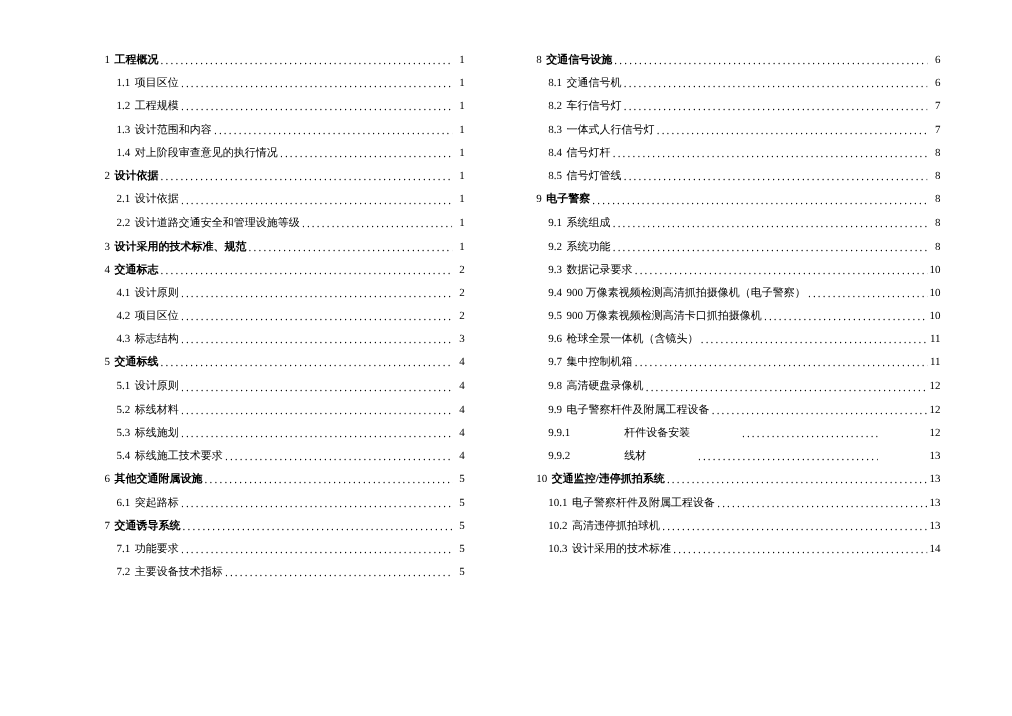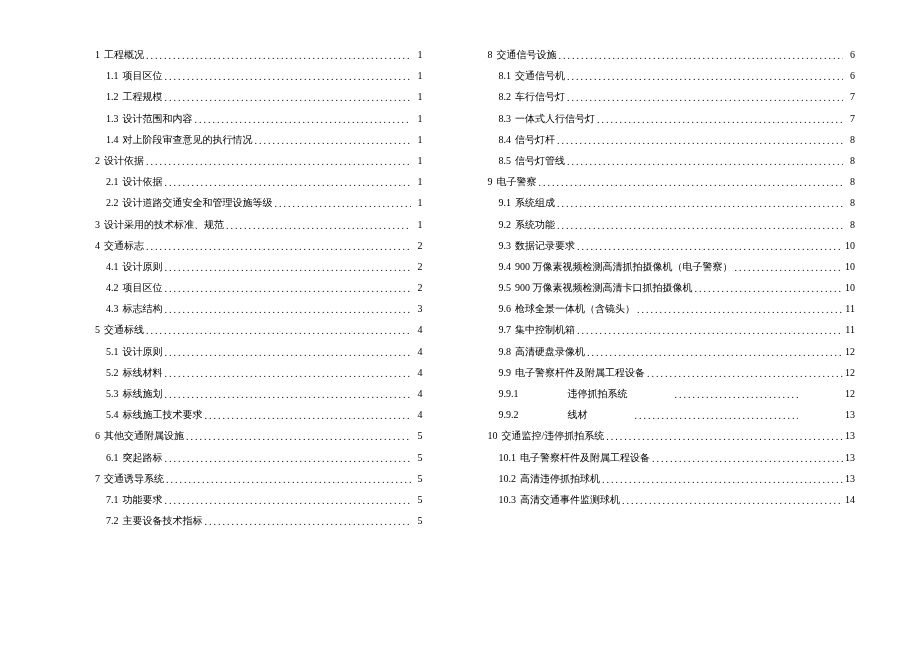--- a/index.html
+++ b/index.html
@@ -2,21 +2,21 @@
 <html><head>
 <meta charset="utf-8">
 <style>
   html,body{margin:0;padding:0;background:#fff;font-family:"SimSun","宋体",serif;color:#000;}
   .page{width:920px;height:651px;display:flex;box-sizing:border-box;padding:50px 60px 30px 95px;}
   .col{width:50%;box-sizing:border-box;font-size:10px;line-height:1;}
   .col.left{padding-right:55px;}
   .col.right{padding-left:10px;padding-right:5px;}
   .toc-row{display:flex;align-items:baseline;margin-bottom:11.2px;white-space:nowrap;}
   .toc-row.level-1 .num{font-weight:400;}
-  .toc-row.level-1 .title{font-weight:400;}
+  .toc-row.level-1 .title{font-weight:700;}
   .toc-row.level-2{padding-left:11px;}
   .toc-row.level-3{padding-left:11px;gap:45px;}
   .num{margin-right:4px;}
   .title{}
   .dots{flex:1;overflow:hidden;letter-spacing:2px;margin:0 2px;position:relative;top:1px;}
   .dots::after{content:"..................................................................................................................................";display:block;overflow:hidden;}
   .pageno{min-width:10px;text-align:right;}
 </style>
 </head>
 <body>
@@ -254,21 +254,21 @@
         <span class="pageno">12</span>
       </div>
       <div class="toc-row level-2">
         <span class="num">9.9</span>
         <span class="title">电子警察杆件及附属工程设备</span>
         <span class="dots"></span>
         <span class="pageno">12</span>
       </div>
       <div class="toc-row level-3">
         <span class="num">9.9.1</span>
-        <span class="title">违停抓拍系统</span>
+        <span class="title">杆件设备安装</span>
         <span class="dots"></span>
         <span class="pageno">12</span>
       </div>
       <div class="toc-row level-3">
         <span class="num">9.9.2</span>
         <span class="title">线材</span>
         <span class="dots"></span>
         <span class="pageno">13</span>
       </div>
       <div class="toc-row level-1">
@@ -284,18 +284,18 @@
         <span class="pageno">13</span>
       </div>
       <div class="toc-row level-2">
         <span class="num">10.2</span>
         <span class="title">高清违停抓拍球机</span>
         <span class="dots"></span>
         <span class="pageno">13</span>
       </div>
       <div class="toc-row level-2">
         <span class="num">10.3</span>
-        <span class="title">高清交通事件监测球机</span>
+        <span class="title">设计采用的技术标准</span>
         <span class="dots"></span>
         <span class="pageno">14</span>
       </div>
     </div>
 </div>
 
 </body></html>

